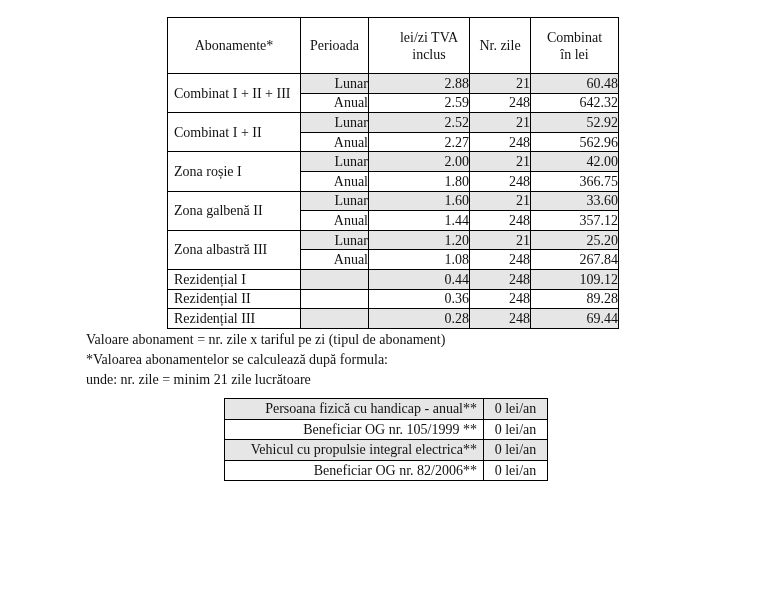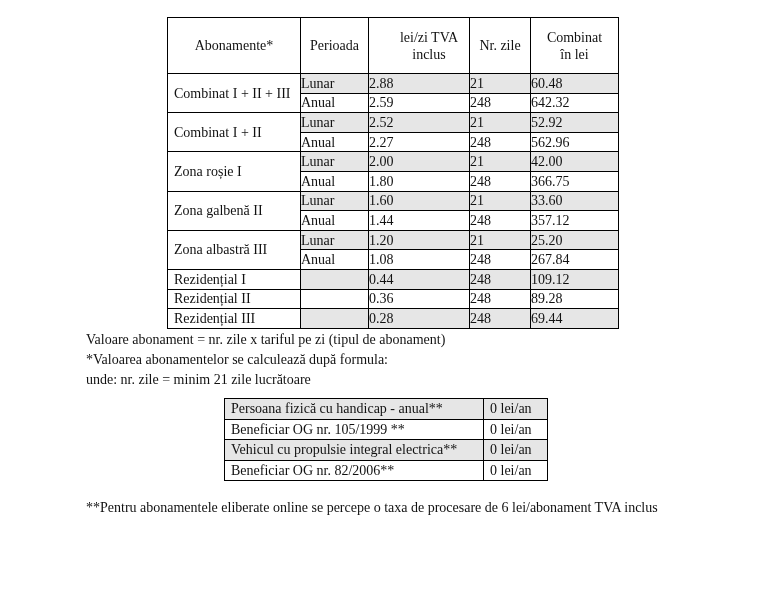--- a/index.html
+++ b/index.html
@@ -2,29 +2,29 @@
 <html><head>
 <meta charset="utf-8">
 <style>
   html, body { margin:0; padding:0; background:#ffffff; }
   body { width:778px; height:598px; position:relative; overflow:hidden;
          font-family:"Liberation Serif","DejaVu Serif",serif; color:#111; font-size:14px; }
   table { border-collapse:collapse; position:absolute; }
   td, th { border:1px solid #000; padding:0; font-weight:normal; line-height:17px; }
   #main-table { left:167px; top:17px; }
   #main-table th { height:55px; text-align:center; vertical-align:middle; }
-  #main-table td { height:18.6px; text-align:left; vertical-align:middle; }
+  #main-table td { height:18.6px; text-align:right; vertical-align:middle; }
   #main-table td.name { text-align:left; padding-left:6px; }
   .shade { background:#e6e6e6; }
   .c1 { width:132px; } .c2 { width:67px; } .c3 { width:80px;padding-left:20px; } .c4 { width:60px; } .c5 { width:87px; }
   .notes { position:absolute; left:86px; line-height:20px; white-space:nowrap; }
   #notes1 { top:330px; }
   #free-table { left:224px; top:398px; }
-  #free-table td { height:19.5px; padding:0 6px; }
-  #free-table td.val { text-align:left; padding:0 6px; }
+  #free-table td { height:19.5px; padding:0 6px;text-align:right; }
+  #free-table td.val { text-align:center; padding:0 6px; }
   #free-table td.lbl { width:246px; }
   #free-table td.val { width:51px; }
   #notes2 { top:498px; }
 </style>
 </head>
 <body>
 
 <table id="main-table">
   <thead>
     <tr>
@@ -152,14 +152,13 @@
     <td class="val">0 lei/an</td>
   </tr>
   <tr>
     <td class="lbl">Beneficiar OG nr. 82/2006**</td>
     <td class="val">0 lei/an</td>
   </tr>
 </tbody>
   </table>
 
 <div id="notes2" class="notes">
-  <div>**Pentru abonamentele eliberate online se percepe o taxa de procesare de 6 lei/abonament TVA inclus</div>
 </div>
 
 </body></html>

